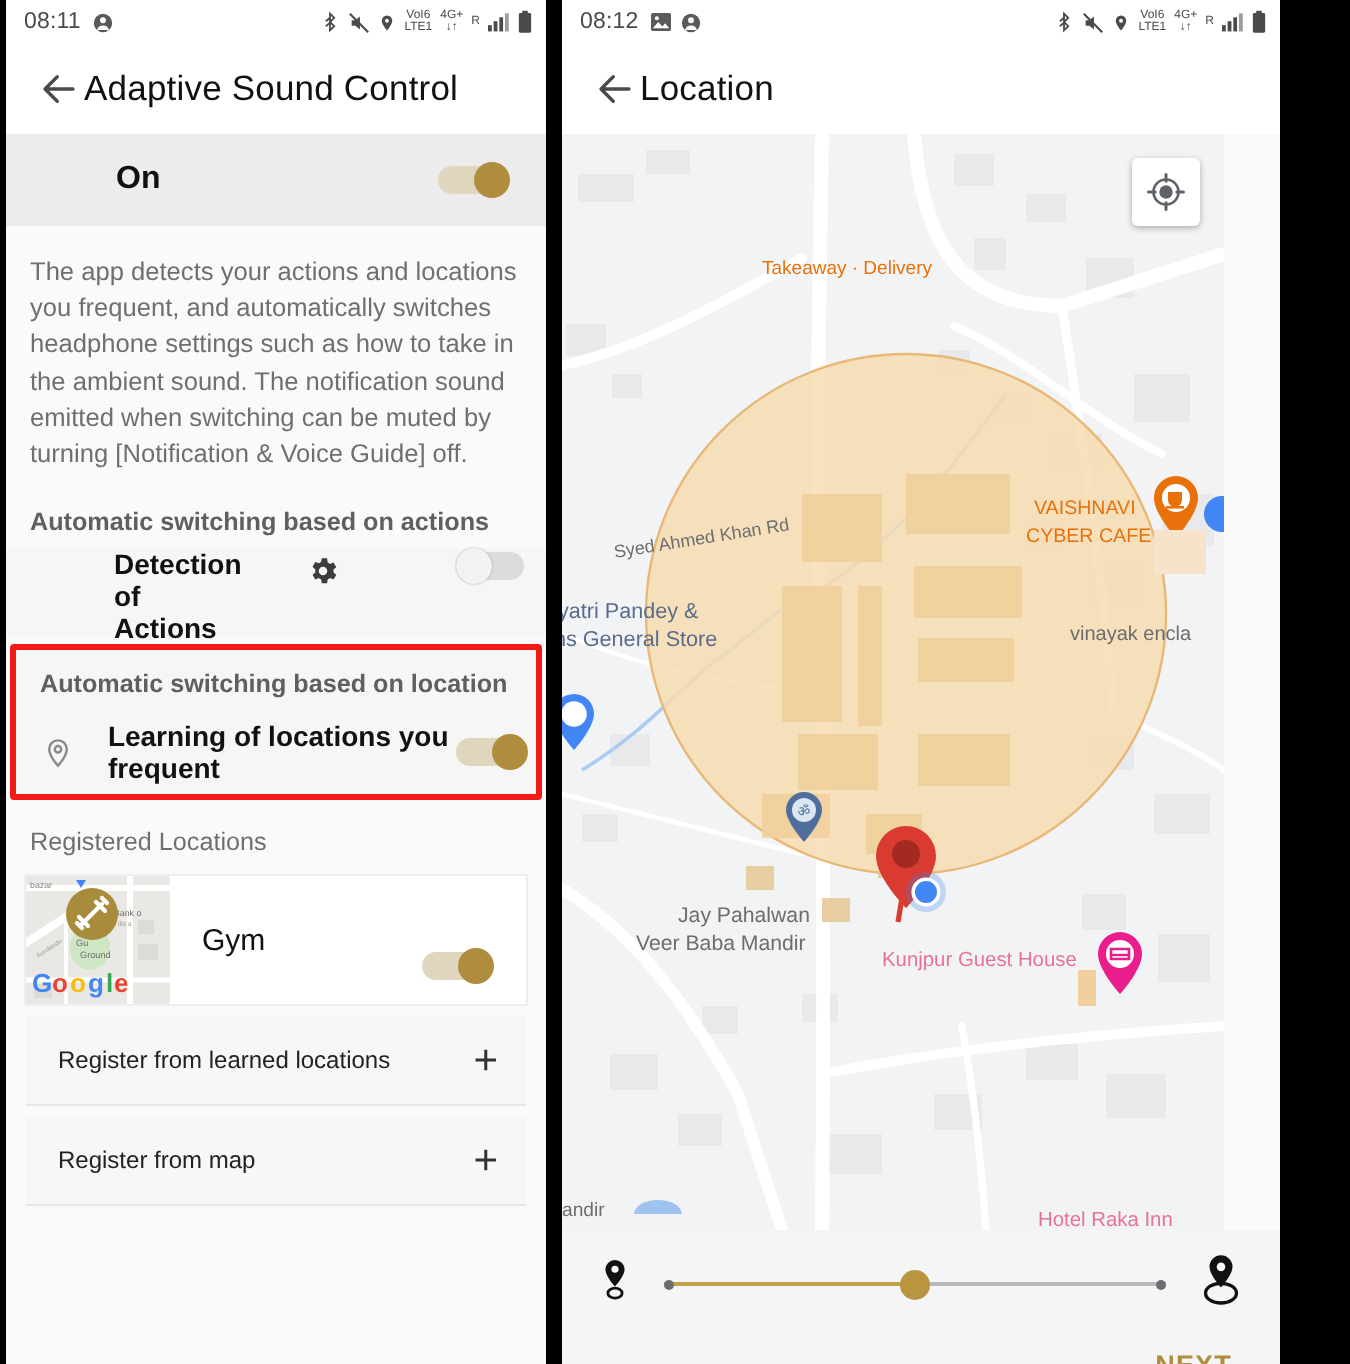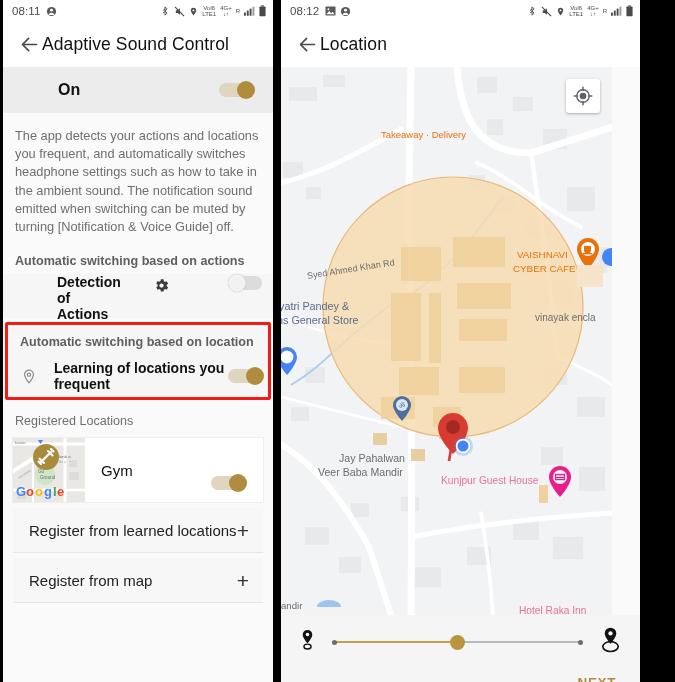--- a/index.html
+++ b/index.html
@@ -67,21 +67,21 @@
   
   .loc-card{margin:4px 10px 0 10px;background:#fff;display:flex;height:64px;overflow:hidden;
     box-shadow:0 0 0 1px #eee;}
   .loc-thumb{width:72px;height:64px;position:relative;flex:0 0 72px;overflow:hidden;
     background:#e9eaeb;}
   .loc-name{flex:1;display:flex;align-items:center;padding-left:16px;font-size:15px;color:#111;}
   .loc-toggle-wrap{display:flex;align-items:flex-end;padding:0 16px 10px 0;}
 
   .act-card{margin:6px 10px 0 10px;background:#f7f7f7;height:44px;display:flex;align-items:center;
     padding:0 14px 0 16px;box-sizing:border-box;box-shadow:0 1px 0 #e6e6e6;cursor:pointer;}
-  .act-card .alabel{font-size:15px;color:#222;text-align:center;}
+  .act-card .alabel{font-size:12px;color:#222;text-align:center;}
   .act-card .aspacer{flex:1;}
   .plus{font-size:21px;color:#333;line-height:1;}
 
   
   .mapwrap{position:relative;width:331px;height:548px;overflow:hidden;background:#f1f2f3;}
   .map-svg{position:absolute;left:0;top:0;}
   .gps-btn{position:absolute;right:12px;top:12px;width:34px;height:34px;background:#fff;
     border-radius:3px;box-shadow:0 1px 3px rgba(0,0,0,.3);display:flex;align-items:center;
     justify-content:center;cursor:pointer;}
 

